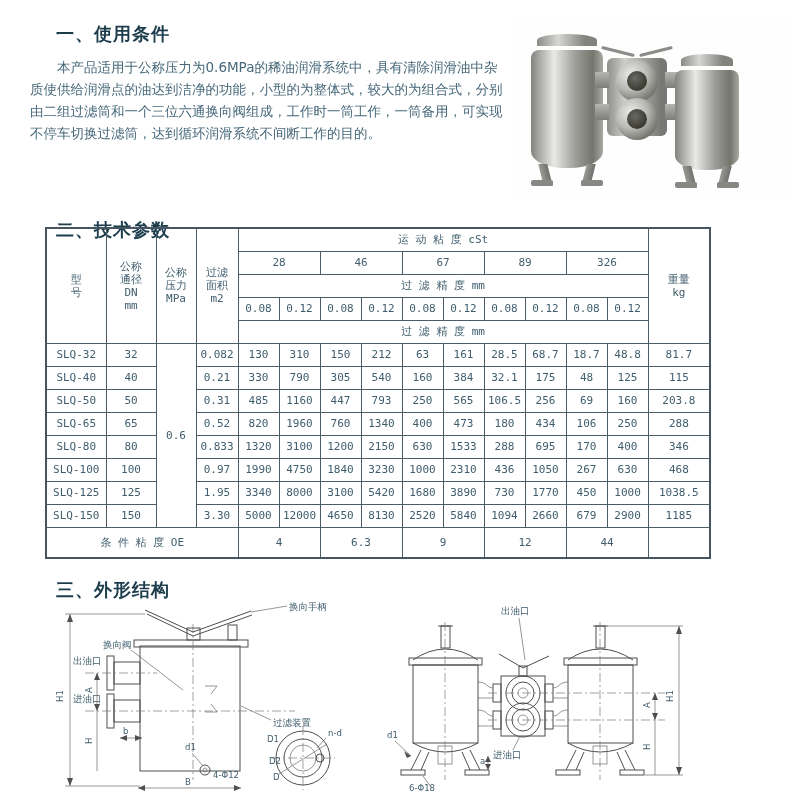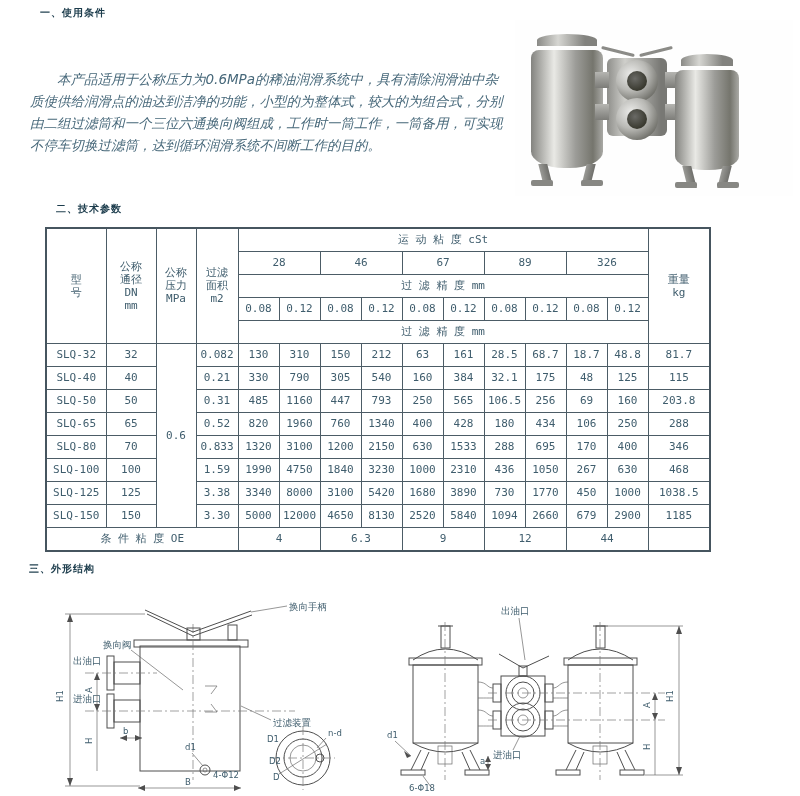--- a/index.html
+++ b/index.html
@@ -1,23 +1,23 @@
 <!DOCTYPE html>
 <html><head>
 <meta charset="utf-8">
 <style>
   html,body{margin:0;padding:0;background:#fff;}
   .page{position:relative;width:800px;height:796px;background:#fff;overflow:hidden;
         font-family:"DejaVu Sans","Liberation Sans",sans-serif;color:#47687a;}
-  .sec-heading{position:absolute;margin:0;font-size:10px;font-weight:bold;color:#1c3c4c;letter-spacing:1px;text-align:right;}
+  .sec-heading{position:absolute;margin:16px;font-size:18px;font-weight:bold;color:#1c3c4c;letter-spacing:1px;text-align:right;}
   #h1{left:40px;top:6px;}
-  #h2{left:56px;top:202px;}
-  #h3{left:29px;top:562px;}
-  .intro{position:absolute;left:30px;top:68px;width:480px;margin:0;font-size:13.5px;
-         line-height:22px;text-indent:2em;color:#47687a;font-style:italic;}
+  #h2{left:40px;top:202px;}
+  #h3{left:40px;top:562px;}
+  .intro{position:absolute;left:30px;top:56px;width:480px;margin:0;font-size:13.5px;
+         line-height:22px;text-indent:2em;color:#47687a;}
   
   .photo{position:absolute;left:515px;top:20px;width:278px;height:176px;background:#fefefe;}
   .tank{position:absolute;}
   .tank-body{position:absolute;left:0;right:0;top:16px;bottom:18px;
       border-radius:8px 8px 46% 46% / 8px 8px 14% 14%;
       background:linear-gradient(90deg,#83837f 0%,#c9c9c5 22%,#e9e9e5 32%,#9c9c98 62%,#75756d 86%,#a9a9a5 100%);}
   .tank-flange{position:absolute;left:-5px;right:-5px;top:8px;height:12px;border-radius:4px;
       background:linear-gradient(90deg,#8a8a86,#dedeba0 25%,#d6d6d2 30%,#8f8f8b 70%,#6f6f69 90%,#9f9f9b);}
   .tank-dome{position:absolute;left:6px;right:6px;top:0;height:12px;border-radius:50% 50% 0 0;
       background:linear-gradient(90deg,#8a8a86,#d6d6d2 35%,#82827e 80%);}
@@ -42,21 +42,21 @@
   .rod-l{left:-6px;transform:rotate(14deg);} .rod-r{right:-6px;transform:rotate(-14deg);}
   
   .spec-table{position:absolute;left:45px;top:227px;border-collapse:collapse;table-layout:fixed;
       width:666px;font-size:11px;color:#3f5d6d;
       font-family:"DejaVu Sans Mono","DejaVu Sans",monospace;}
   .spec-table th,.spec-table td{border:1px solid #4c5c66;text-align:center;vertical-align:middle;
       padding:0;font-weight:normal;overflow:hidden;}
   .spec-table{border:2px solid #46555f;}
   .spec-table thead tr{height:23px;}
   .spec-table tbody tr{height:23px;}
-  .spec-table tfoot tr{height:24px;}
+  .spec-table tfoot tr{height:31px;}
   .spec-table th{white-space:pre-line;line-height:13px;}
   
   .drawing{position:absolute;}
   #drawLeft{left:45px;top:598px;}
   #drawRight{left:383px;top:598px;}
   .drawing text{fill:#3f5d6d;font-size:9.5px;font-family:"DejaVu Sans","Liberation Sans",sans-serif;}
   .drawing .dim{font-size:8.5px;}
   .ln{stroke:#4e4e4e;stroke-width:1;fill:none;}
   .thin{stroke:#6a6a6a;stroke-width:0.7;fill:none;}
   .cl{stroke:#7a7a7a;stroke-width:0.7;fill:none;stroke-dasharray:9 3 2 3;}
@@ -221,63 +221,63 @@
         </tr>
         <tr>
           <td>SLQ-65</td>
           <td>65</td>
           <td>0.52</td>
           <td>820</td>
           <td>1960</td>
           <td>760</td>
           <td>1340</td>
           <td>400</td>
-          <td>428</td>
+          <td>473</td>
           <td>180</td>
           <td>434</td>
           <td>106</td>
           <td>250</td>
           <td>288</td>
         </tr>
         <tr>
           <td>SLQ-80</td>
-          <td>70</td>
+          <td>80</td>
           <td>0.833</td>
           <td>1320</td>
           <td>3100</td>
           <td>1200</td>
           <td>2150</td>
           <td>630</td>
           <td>1533</td>
           <td>288</td>
           <td>695</td>
           <td>170</td>
           <td>400</td>
           <td>346</td>
         </tr>
         <tr>
           <td>SLQ-100</td>
           <td>100</td>
-          <td>1.59</td>
+          <td>0.97</td>
           <td>1990</td>
           <td>4750</td>
           <td>1840</td>
           <td>3230</td>
           <td>1000</td>
           <td>2310</td>
           <td>436</td>
           <td>1050</td>
           <td>267</td>
           <td>630</td>
           <td>468</td>
         </tr>
         <tr>
           <td>SLQ-125</td>
           <td>125</td>
-          <td>3.38</td>
+          <td>1.95</td>
           <td>3340</td>
           <td>8000</td>
           <td>3100</td>
           <td>5420</td>
           <td>1680</td>
           <td>3890</td>
           <td>730</td>
           <td>1770</td>
           <td>450</td>
           <td>1000</td>

